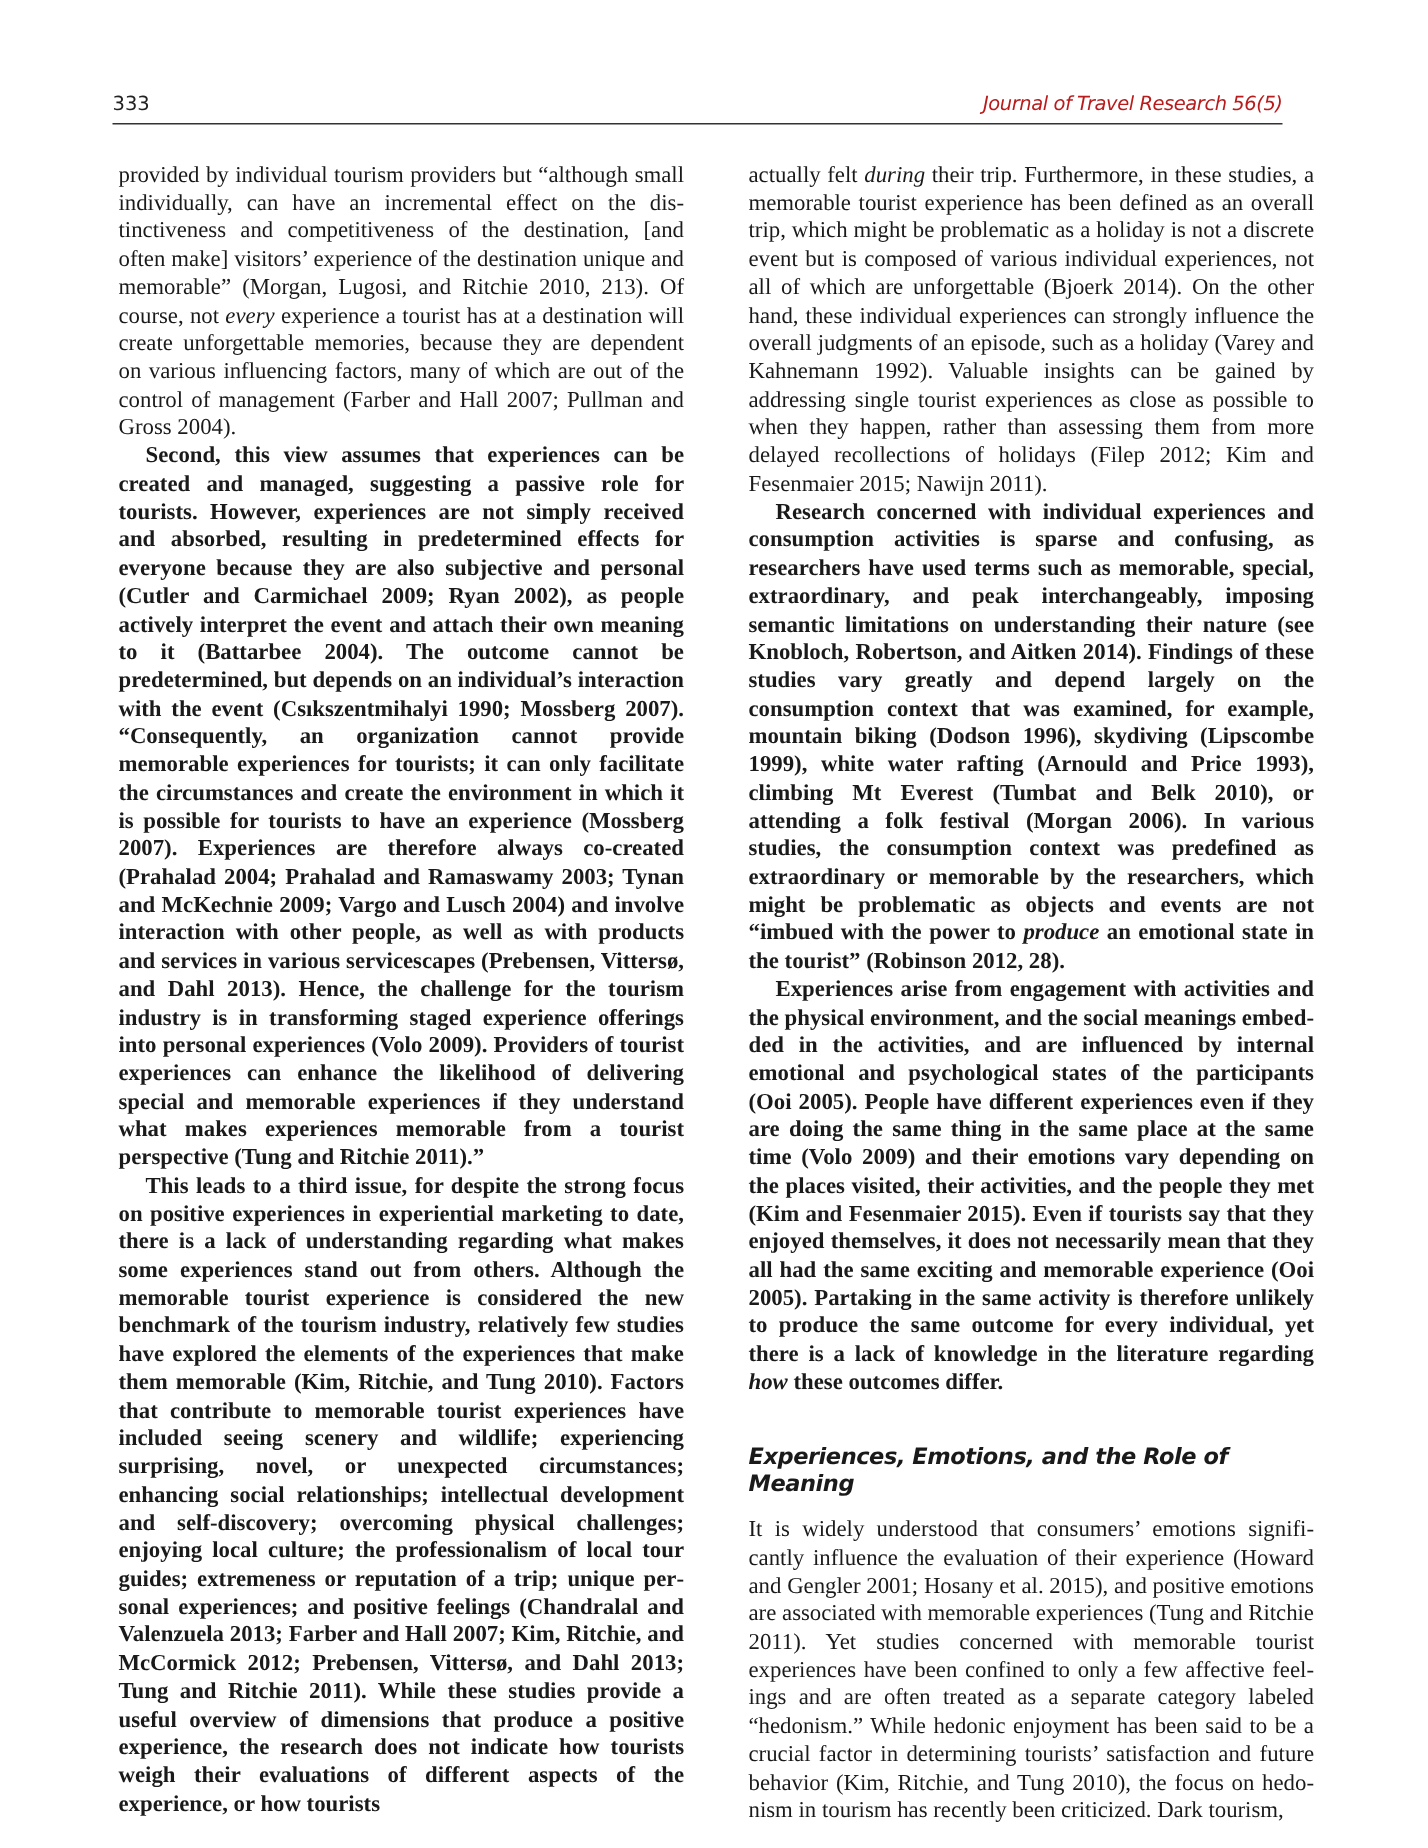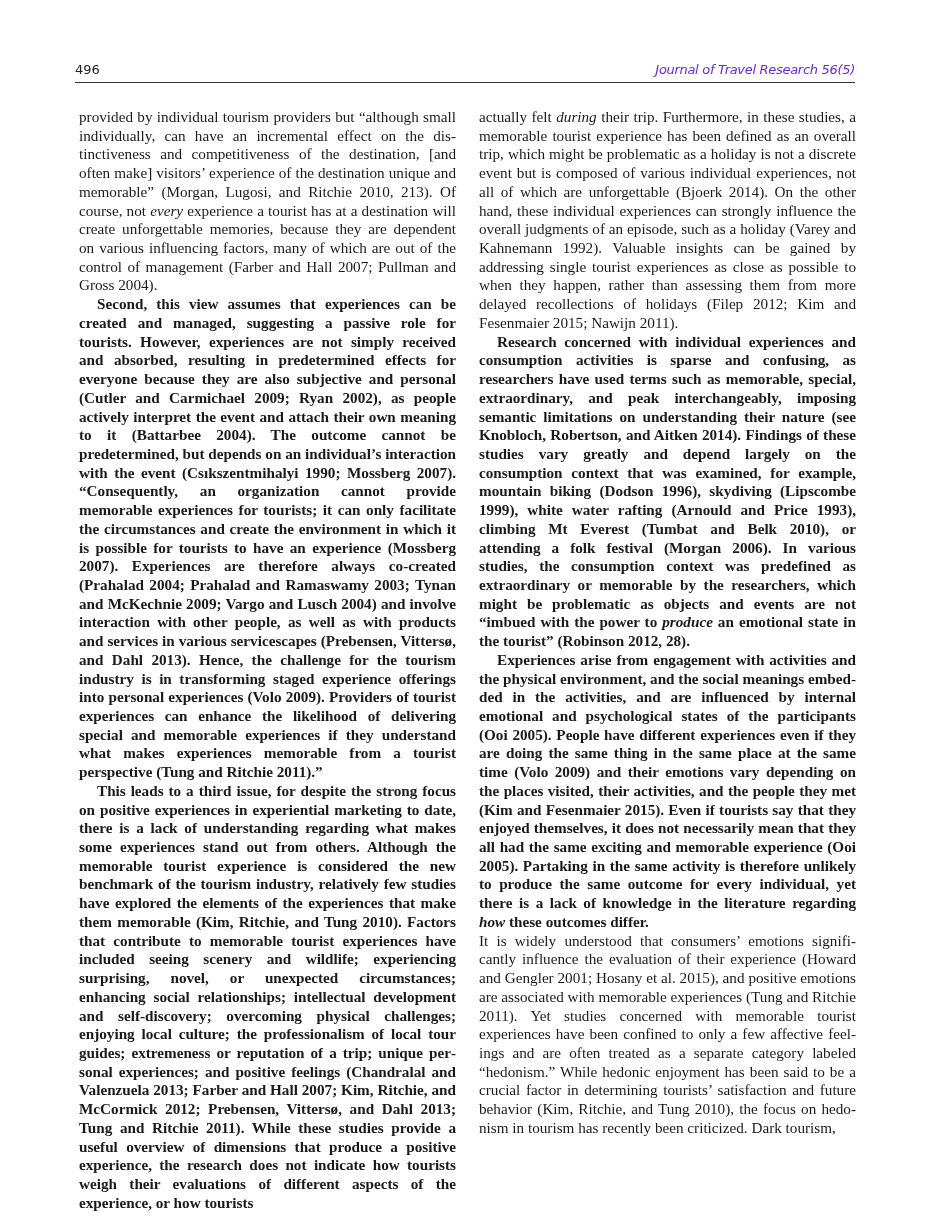--- a/index.html
+++ b/index.html
@@ -1,39 +1,40 @@
 <!DOCTYPE html>
 <html><head>
 <meta charset="utf-8">
 <style>
   html, body { margin: 0; padding: 0; background: #ffffff; }
   body { width: 952px; height: 1232px; position: relative; overflow: hidden; color: #1a1a1a; }
   .header { position: absolute; left: 75px; top: 62px; width: 780px; height: 20px; border-bottom: 1.5px solid #333; }
   .page-num { position: absolute; left: 0; top: 0; font-family: "DejaVu Sans", sans-serif; font-size: 13px; color: #222; }
-  .journal { position: absolute; right: 0; top: 0; font-family: "DejaVu Sans", sans-serif; font-size: 13px; font-style: italic; color: #6d28d9; letter-spacing: -0.3px; }
+  .journal { position: absolute; right: 0; top: 0; font-family: "DejaVu Sans", sans-serif; font-size: 13px; font-style: italic; color: #b91c1c; letter-spacing: -0.3px; }
   .col { position: absolute; top: 108px; width: 377px; font-family: "Liberation Serif", serif; font-size: 15.2px; line-height: 18.72px; text-align: justify; hyphens: manual; }
   .col-left { left: 79px; }
-  .col-right { left: 479px; }
+  .col-right { left: 499px; }
   .col p { margin: 0; }
   .col p.indent { text-indent: 18px; font-weight: bold; }
   .section-heading { font-family: "DejaVu Sans", sans-serif; font-style: italic; font-size: 15px; margin: 30px 0 12px 0; letter-spacing: -0.3px; text-align: left; }
   em { font-style: italic; }
 </style>
 </head>
 <body>
 
 <div class="header">
-  <span class="page-num">496</span>
+  <span class="page-num">333</span>
   <span class="journal">Journal of Travel Research 56(5)</span>
 </div>
 
 <div class="col col-left">
   <p><span>provided by individual tourism providers but “although small individually, can have an incremental effect on the dis­tinctiveness and competitiveness of the destination, [and often make] visitors’ experience of the destination unique and memorable” (Morgan, Lugosi, and Ritchie 2010, 213). Of course, not </span><em>every</em><span> experience a tourist has at a destination will create unforgettable memories, because they are depen­dent on various influencing factors, many of which are out of the control of management (Farber and Hall 2007; Pullman and Gross 2004).</span></p>
   <p class="indent">Second, this view assumes that experiences can be created and managed, suggesting a passive role for tourists. However, experiences are not simply received and absorbed, resulting in predetermined effects for everyone because they are also subjective and personal (Cutler and Carmichael 2009; Ryan 2002), as people actively interpret the event and attach their own meaning to it (Battarbee 2004). The outcome cannot be predetermined, but depends on an individual’s interaction with the event (Csıkszentmihalyi 1990; Mossberg 2007). “Consequently, an organization cannot provide memorable experiences for tourists; it can only facilitate the circum­stances and create the environment in which it is possible for tourists to have an experience (Mossberg 2007). Experiences are therefore always co-created (Prahalad 2004; Prahalad and Ramaswamy 2003; Tynan and McKechnie 2009; Vargo and Lusch 2004) and involve interaction with other people, as well as with products and services in various servicescapes (Prebensen, Vittersø, and Dahl 2013). Hence, the challenge for the tourism industry is in transforming staged experience offerings into personal experiences (Volo 2009). Providers of tourist experiences can enhance the likelihood of delivering special and memorable experiences if they understand what makes experiences memorable from a tourist perspective (Tung and Ritchie 2011).”</p>
   <p class="indent">This leads to a third issue, for despite the strong focus on positive experiences in experiential marketing to date, there is a lack of understanding regarding what makes some expe­riences stand out from others. Although the memorable tour­ist experience is considered the new benchmark of the tourism industry, relatively few studies have explored the elements of the experiences that make them memorable (Kim, Ritchie, and Tung 2010). Factors that contribute to memorable tourist experiences have included seeing scenery and wildlife; experiencing surprising, novel, or unexpected circumstances; enhancing social relationships; intellectual development and self-discovery; overcoming physical chal­lenges; enjoying local culture; the professionalism of local tour guides; extremeness or reputation of a trip; unique per­sonal experiences; and positive feelings (Chandralal and Valenzuela 2013; Farber and Hall 2007; Kim, Ritchie, and McCormick 2012; Prebensen, Vittersø, and Dahl 2013; Tung and Ritchie 2011). While these studies provide a useful over­view of dimensions that produce a positive experience, the research does not indicate how tourists weigh their evalua­tions of different aspects of the experience, or how tourists</p>
 </div>
 
 <div class="col col-right">
   <p><span>actually felt </span><em>during</em><span> their trip. Furthermore, in these studies, a memorable tourist experience has been defined as an overall trip, which might be problematic as a holiday is not a discrete event but is composed of various individual experiences, not all of which are unforgettable (Bjoerk 2014). On the other hand, these individual experiences can strongly influence the overall judgments of an episode, such as a holiday (Varey and Kahnemann 1992). Valuable insights can be gained by addressing single tourist experiences as close as possible to when they happen, rather than assessing them from more delayed recollections of holidays (Filep 2012; Kim and Fesenmaier 2015; Nawijn 2011).</span></p>
   <p class="indent"><span>Research concerned with individual experiences and con­sumption activities is sparse and confusing, as researchers have used terms such as memorable, special, extraordinary, and peak interchangeably, imposing semantic limitations on understanding their nature (see Knobloch, Robertson, and Aitken 2014). Findings of these studies vary greatly and depend largely on the consumption context that was exam­ined, for example, mountain biking (Dodson 1996), skydiv­ing (Lipscombe 1999), white water rafting (Arnould and Price 1993), climbing Mt Everest (Tumbat and Belk 2010), or attending a folk festival (Morgan 2006). In various studies, the consumption context was predefined as extraordinary or memorable by the researchers, which might be problematic as objects and events are not “imbued with the power to </span><em>produce</em><span> an emotional state in the tourist” (Robinson 2012, 28).</span></p>
   <p class="indent"><span>Experiences arise from engagement with activities and the physical environment, and the social meanings embed­ded in the activities, and are influenced by internal emotional and psychological states of the participants (Ooi 2005). People have different experiences even if they are doing the same thing in the same place at the same time (Volo 2009) and their emotions vary depending on the places visited, their activities, and the people they met (Kim and Fesenmaier 2015). Even if tourists say that they enjoyed themselves, it does not necessarily mean that they all had the same exciting and memorable experience (Ooi 2005). Partaking in the same activity is therefore unlikely to produce the same out­come for every individual, yet there is a lack of knowledge in the literature regarding </span><em>how</em><span> these outcomes differ.</span></p>
+  <h2 class="section-heading">Experiences, Emotions, and the Role of Meaning</h2>
   <p>It is widely understood that consumers’ emotions signifi­cantly influence the evaluation of their experience (Howard and Gengler 2001; Hosany et al. 2015), and positive emo­tions are associated with memorable experiences (Tung and Ritchie 2011). Yet studies concerned with memorable tourist experiences have been confined to only a few affective feel­ings and are often treated as a separate category labeled “hedonism.” While hedonic enjoyment has been said to be a crucial factor in determining tourists’ satisfaction and future behavior (Kim, Ritchie, and Tung 2010), the focus on hedo­nism in tourism has recently been criticized. Dark tourism,</p>
 </div>
 
 </body></html>

